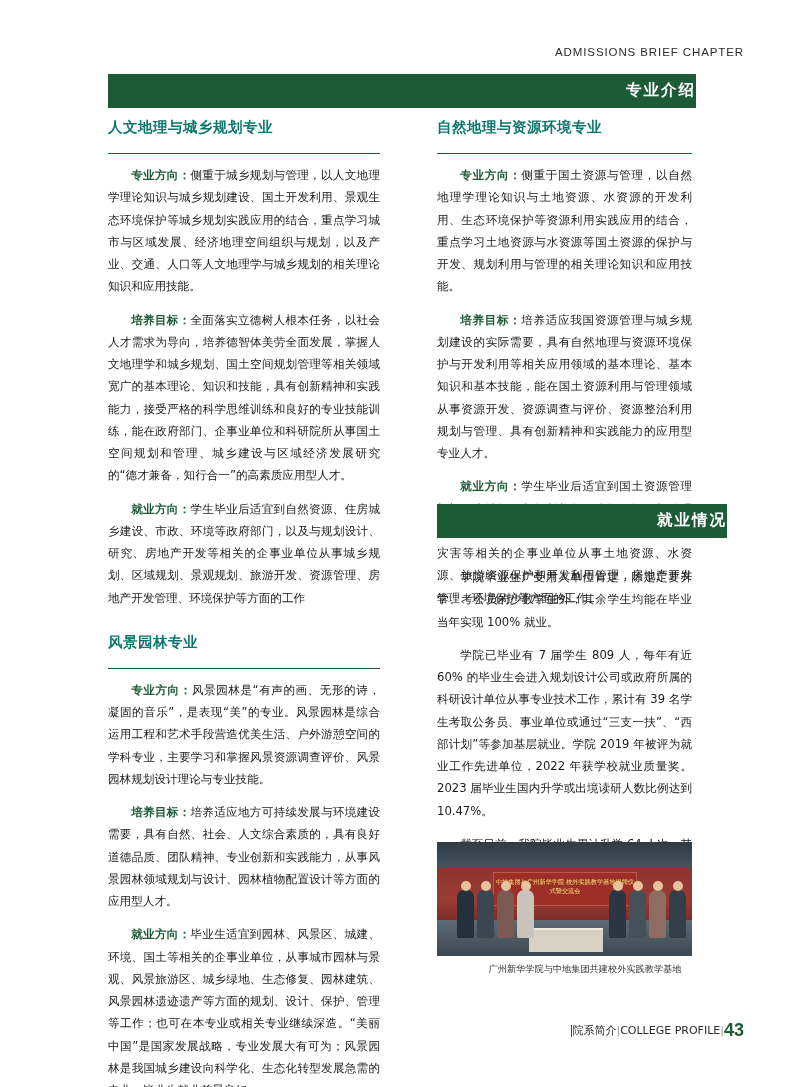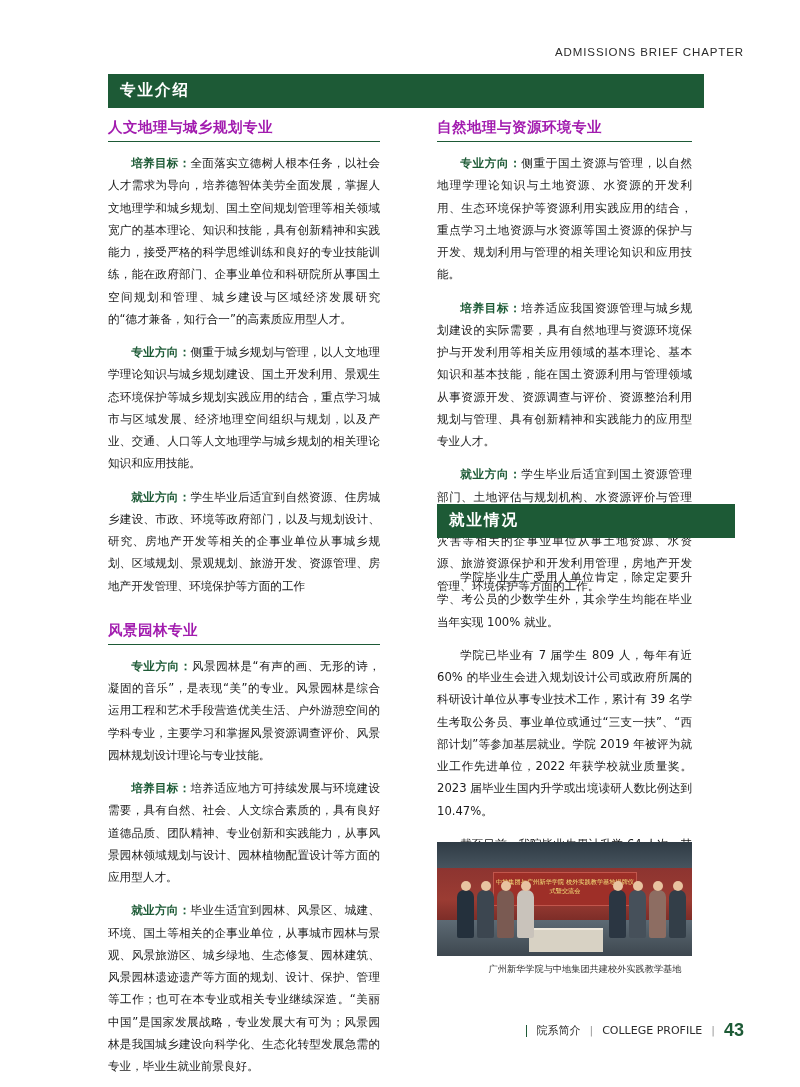--- a/index.html
+++ b/index.html
@@ -30,25 +30,25 @@
     right: 56px;
     font-size: 11.5px;
     letter-spacing: 0.9px;
     color: #2b2b2b;
     font-family: "Liberation Sans", sans-serif;
   }
   
   .section-bar {
     background: #1d5a36;
     color: #ffffff;
-    text-align: left;
+    text-align: right;
     font-size: 15.5px;
     font-weight: bold;
     letter-spacing: 2px;
-    padding: 6px 0 7px 12px;
+    padding: 6px 0 7px 4px;
     font-family: "DejaVu Sans", sans-serif;
   }
   #bar-major {
     position: absolute;
     left: 108px;
     top: 74px;
     width: 584px;
   }
   #bar-employment {
     position: absolute;
@@ -71,23 +71,23 @@
   }
   .col-right-2 {
     position: absolute;
     left: 437px;
     top: 566px;
     width: 255px;
   }
   h2.major-title {
     font-size: 14.5px;
     font-weight: bold;
-    color: #a21caf;
+    color: #0f766e;
     margin: 8px 0 10px 0;
-    padding-bottom: 4px;
+    padding-bottom: 16px;
     border-bottom: 1.5px solid #1d5a36;
     font-family: "DejaVu Sans", sans-serif;
     letter-spacing: 0.5px;
   }
   p.para {
     font-size: 11.6px;
     line-height: 1.92;
     margin: 0 0 11px 0;
     text-align: justify;
     text-indent: 2em;
@@ -153,21 +153,20 @@
     margin-top: 7px;
     font-family: "DejaVu Sans", sans-serif;
   }
   
   .footer {
     position: absolute;
     right: 56px;
     bottom: 46px;
     display: flex;
     align-items: center;
-    gap: 9px;
     font-size: 11px;
     color: #2b2b2b;
     font-family: "DejaVu Sans", sans-serif;
   }
   .footer .rule {
     width: 1.5px;
     height: 12px;
     background: #1d5a36;
     display: inline-block;
   }
@@ -189,24 +188,24 @@
   <div class="page-header">ADMISSIONS BRIEF CHAPTER</div>
 
   <div class="section-bar" id="bar-major">专业介绍</div>
 
   <div class="col-left">
 
     <div>
       <h2 class="major-title">人文地理与城乡规划专业</h2>
 
       <p class="para">
+        <span class="lead">专业方向：</span><span>侧重于城乡规划与管理，以人文地理学理论知识与城乡规划建设、国土开发利用、景观生态环境保护等城乡规划实践应用的结合，重点学习城市与区域发展、经济地理空间组织与规划，以及产业、交通、人口等人文地理学与城乡规划的相关理论知识和应用技能。</span>
+      </p>
+      <p class="para">
         <span class="lead">培养目标：</span><span>全面落实立德树人根本任务，以社会人才需求为导向，培养德智体美劳全面发展，掌握人文地理学和城乡规划、国土空间规划管理等相关领域宽广的基本理论、知识和技能，具有创新精神和实践能力，接受严格的科学思维训练和良好的专业技能训练，能在政府部门、企事业单位和科研院所从事国土空间规划和管理、城乡建设与区域经济发展研究的“德才兼备，知行合一”的高素质应用型人才。</span>
-      </p>
-      <p class="para">
-        <span class="lead">专业方向：</span><span>侧重于城乡规划与管理，以人文地理学理论知识与城乡规划建设、国土开发利用、景观生态环境保护等城乡规划实践应用的结合，重点学习城市与区域发展、经济地理空间组织与规划，以及产业、交通、人口等人文地理学与城乡规划的相关理论知识和应用技能。</span>
       </p>
       <p class="para">
         <span class="lead">就业方向：</span><span>学生毕业后适宜到自然资源、住房城乡建设、市政、环境等政府部门，以及与规划设计、研究、房地产开发等相关的企事业单位从事城乡规划、区域规划、景观规划、旅游开发、资源管理、房地产开发管理、环境保护等方面的工作</span>
       </p>
     </div>
 
     <div id="block-fjyl">
       <h2 class="major-title">风景园林专业</h2>
 
       <p class="para">

